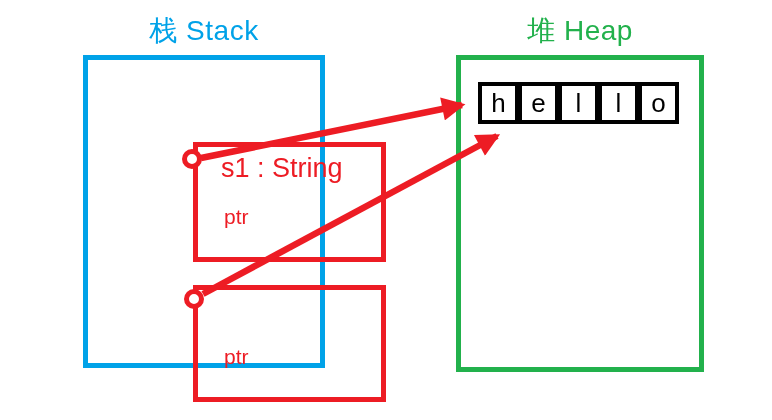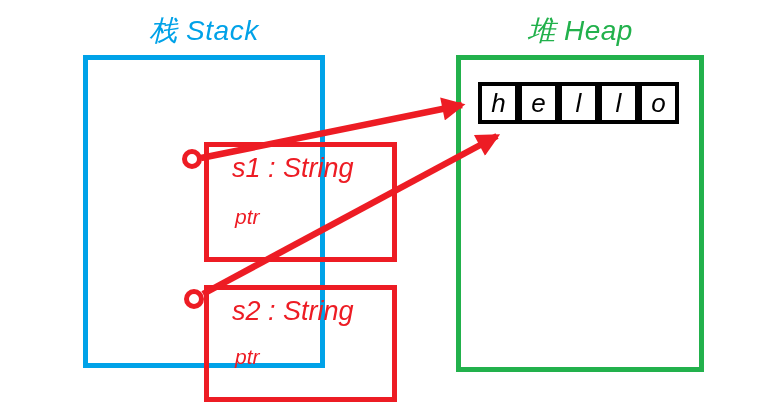--- a/index.html
+++ b/index.html
@@ -7,21 +7,20 @@
     padding: 0;
     background: #ffffff;
     font-family: "Liberation Sans", "DejaVu Sans", sans-serif;
   }
   .canvas {
     position: relative;
     width: 772px;
     height: 420px;
     background: #ffffff;
     overflow: hidden;
-    font-style: italic;
   }
 
   
   .section-title {
     position: absolute;
     top: 14px;
     font-size: 28px;
     line-height: 34px;
     text-align: center;
     letter-spacing: 0.5px;
@@ -53,21 +52,21 @@
     top: 55px;
     width: 248px;
     height: 317px;
     box-sizing: border-box;
     border: 5px solid var(--color-heap, #22B14C);
   }
 
   
   .frame {
     position: absolute;
-    left: 116px;
+    left: 105px;
     width: 193px;
     box-sizing: border-box;
     border: 5px solid var(--color-pointer, #ED1C24);
     color: var(--color-pointer, #ED1C24);
   }
   .frame-s1 { top: 82px;  height: 120px; }
   .frame-s2 { top: 225px; height: 117px; }
   .frame-label {
     position: absolute;
     left: 23px;
@@ -132,21 +131,20 @@
   <div class="section-title stack-title">栈 Stack</div>
 
   <div class="section-title heap-title">堆 Heap</div>
 
   <div class="stack-box">
     <div class="frame frame-s1">
       <div class="frame-label">s1 : String</div>
       <div class="frame-field">ptr</div>
     </div>
     <div class="frame frame-s2">
-      <div class="frame-label">s2 : String</div>
       <div class="frame-field">ptr</div>
     </div>
   </div>
 
   <div class="heap-box">
     <div class="cells">
       <span class="cell">h</span>
       <span class="cell">e</span>
       <span class="cell">l</span>
       <span class="cell">l</span>

